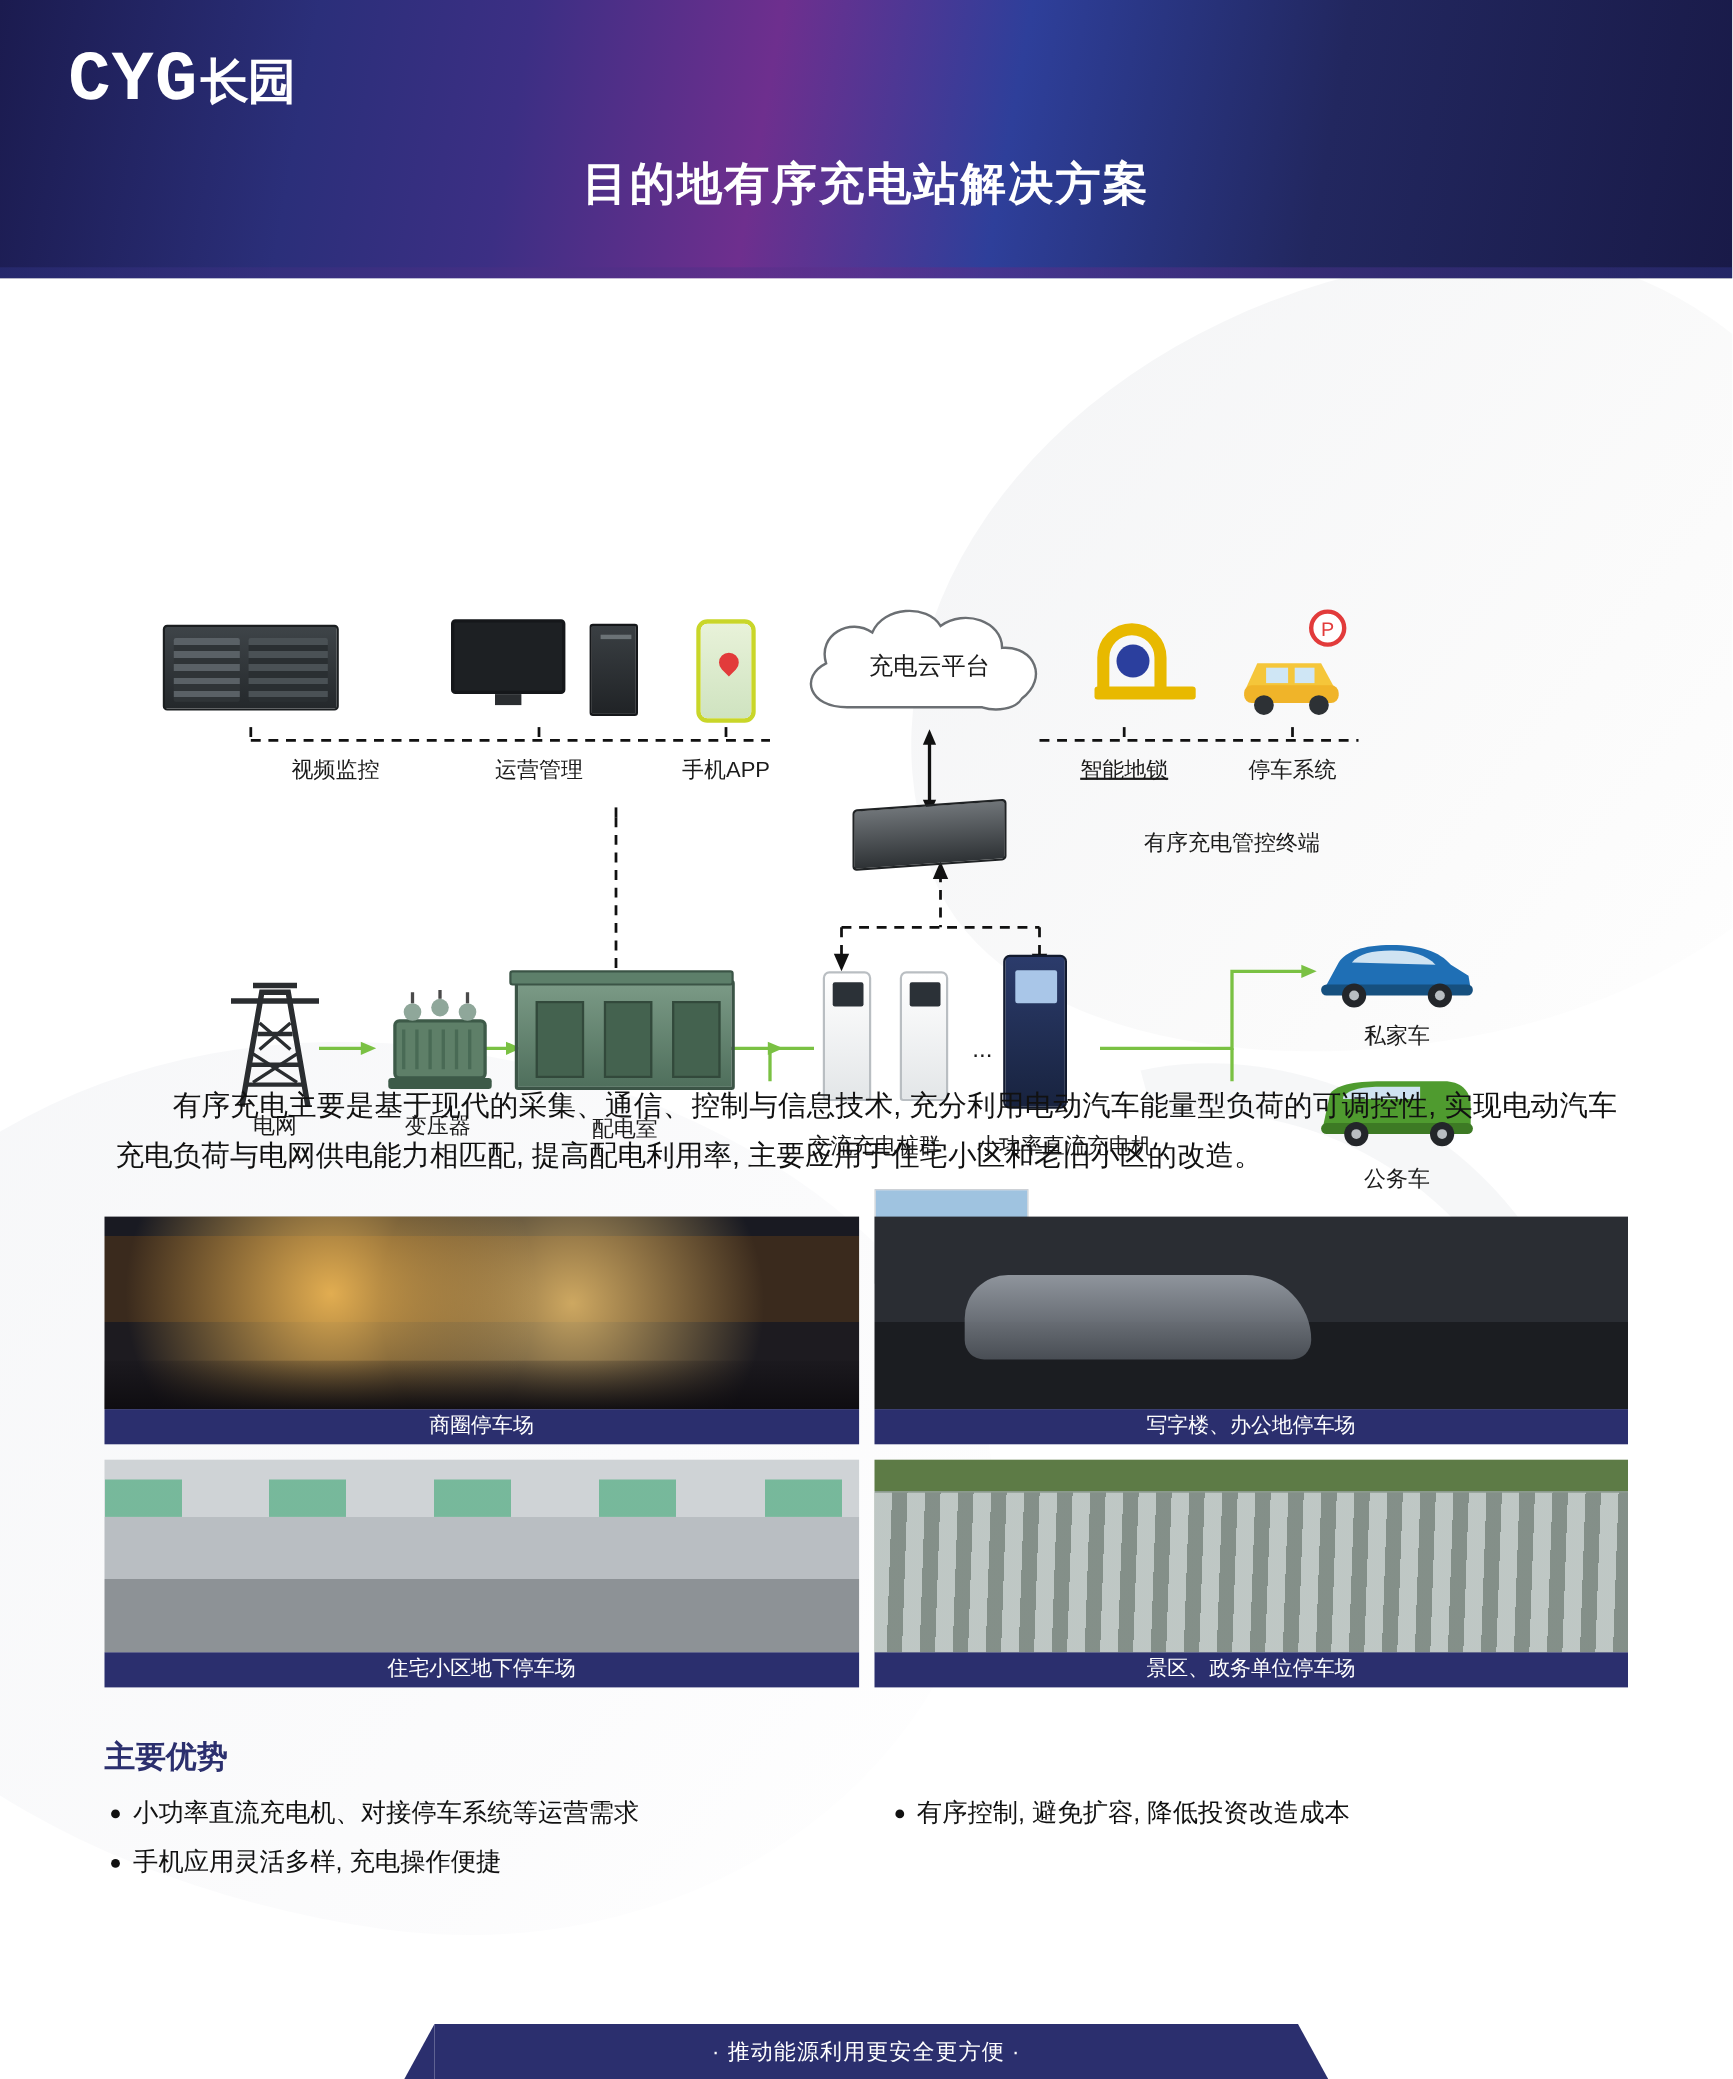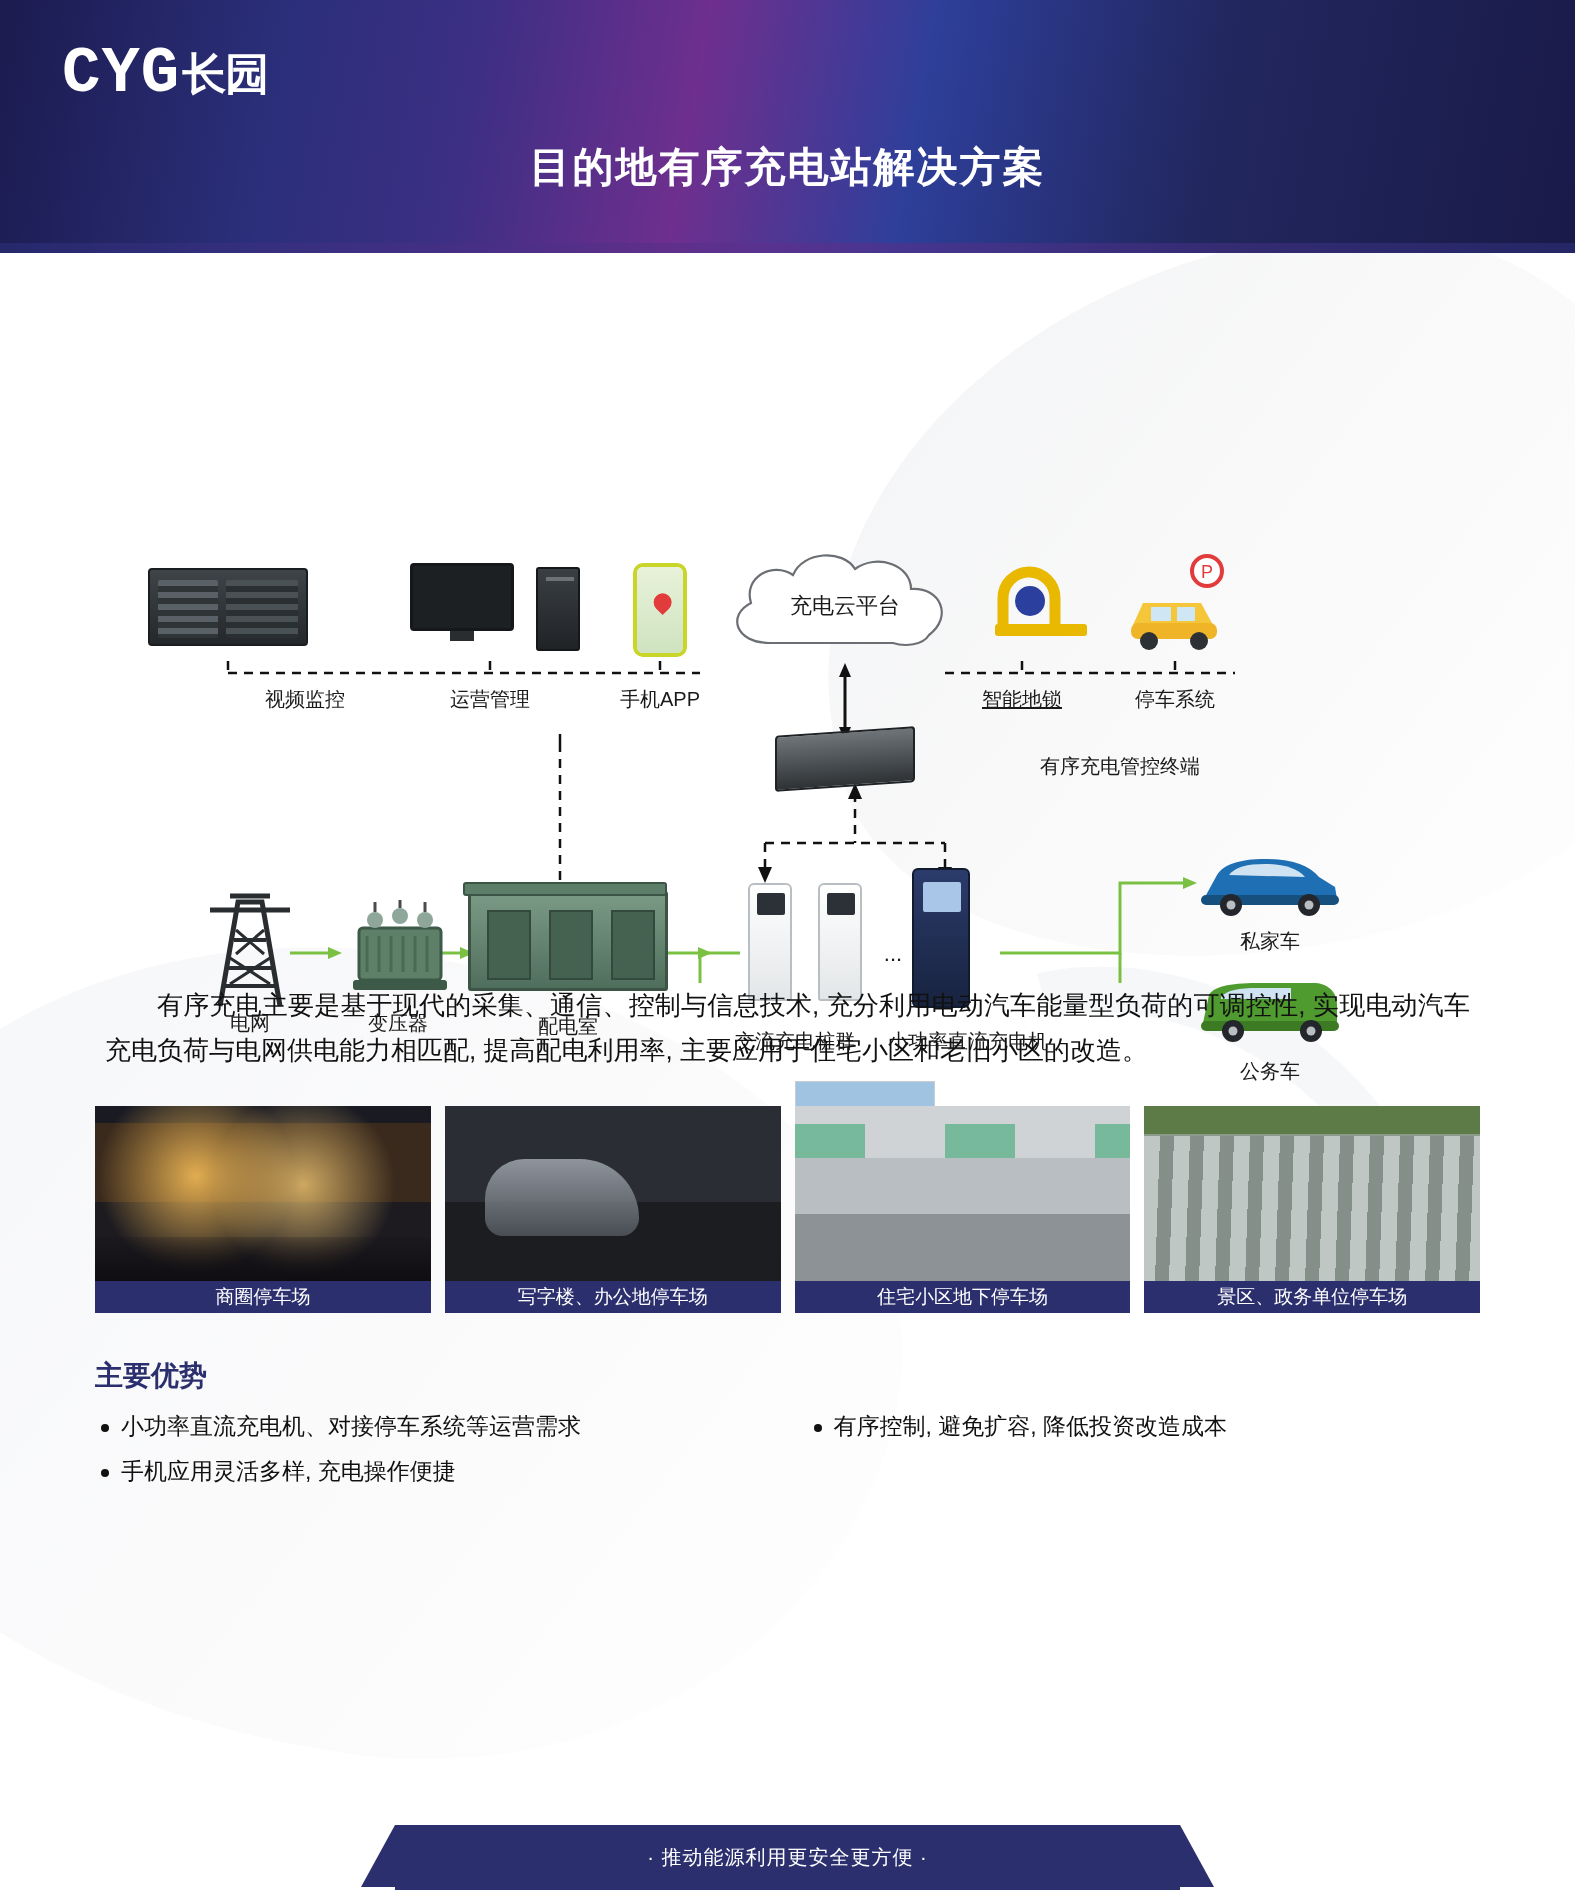--- a/index.html
+++ b/index.html
@@ -225,21 +225,21 @@
     color: #111111;
     text-align: justify;
   }
   .para p { margin: 0; text-indent: 2em; }
 
   
   .grid {
     position: relative;
     margin: 34px 95px 0 95px;
     display: grid;
-    grid-template-columns: 1fr 1fr 1fr 1fr;
+    grid-template-columns: 1fr 1fr;
     grid-gap: 14px 14px;
   }
   .cell { position: relative; }
   .cell .img {
     width: 100%; height: 175px;
     overflow: hidden; position: relative;
   }
   .cap {
     height: 32px; line-height: 32px;
     background: #2b2f6e;
@@ -309,21 +309,21 @@
   }
   .bullet {
     display:inline-block; width: 8px; height: 8px; border-radius: 50%;
     background: #111; margin: 13px 12px 0 6px; flex: none;
   }
 
   
   .footer {
     position: absolute;
     left: 0; right: 0; bottom: 0;
-    height: 65px;
+    height: 50px;
   }
   .footer-bar {
     position: absolute;
     left: 395px; right: 395px; bottom: 0; top: 0;
     background: #2b2f6e;
     color: #fff;
     font-size: 20px;
     display: flex; align-items: center; justify-content: center;
     letter-spacing: 1px;
   }

